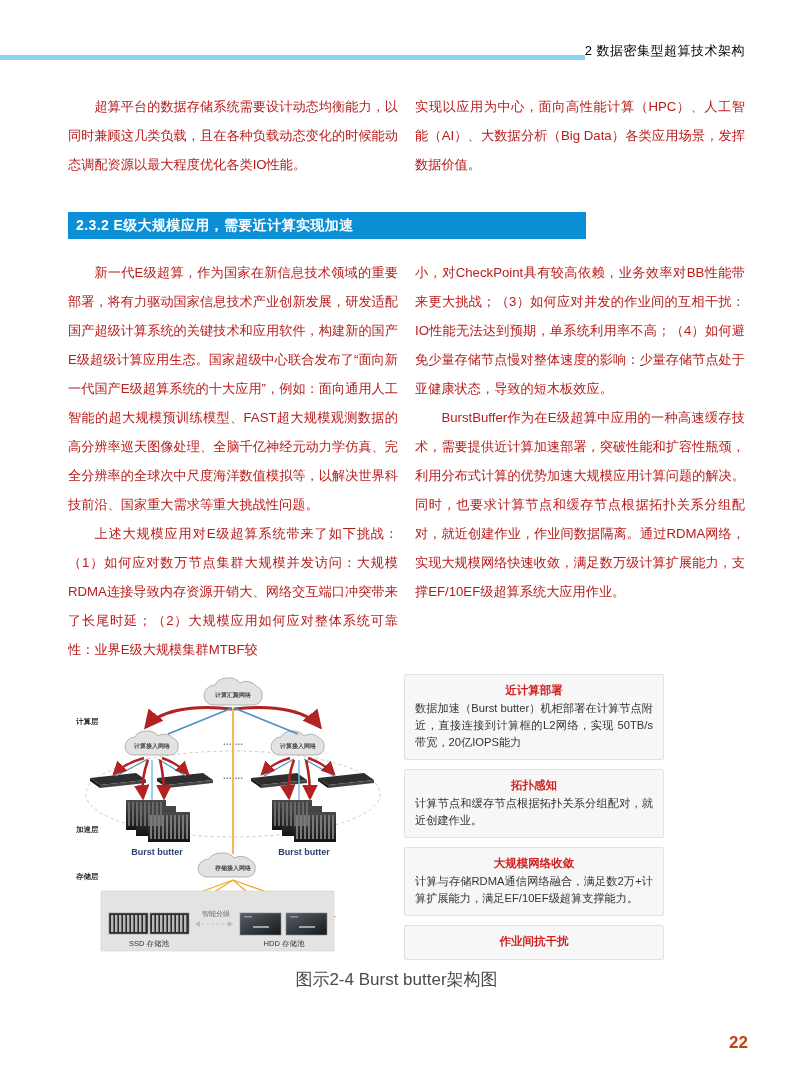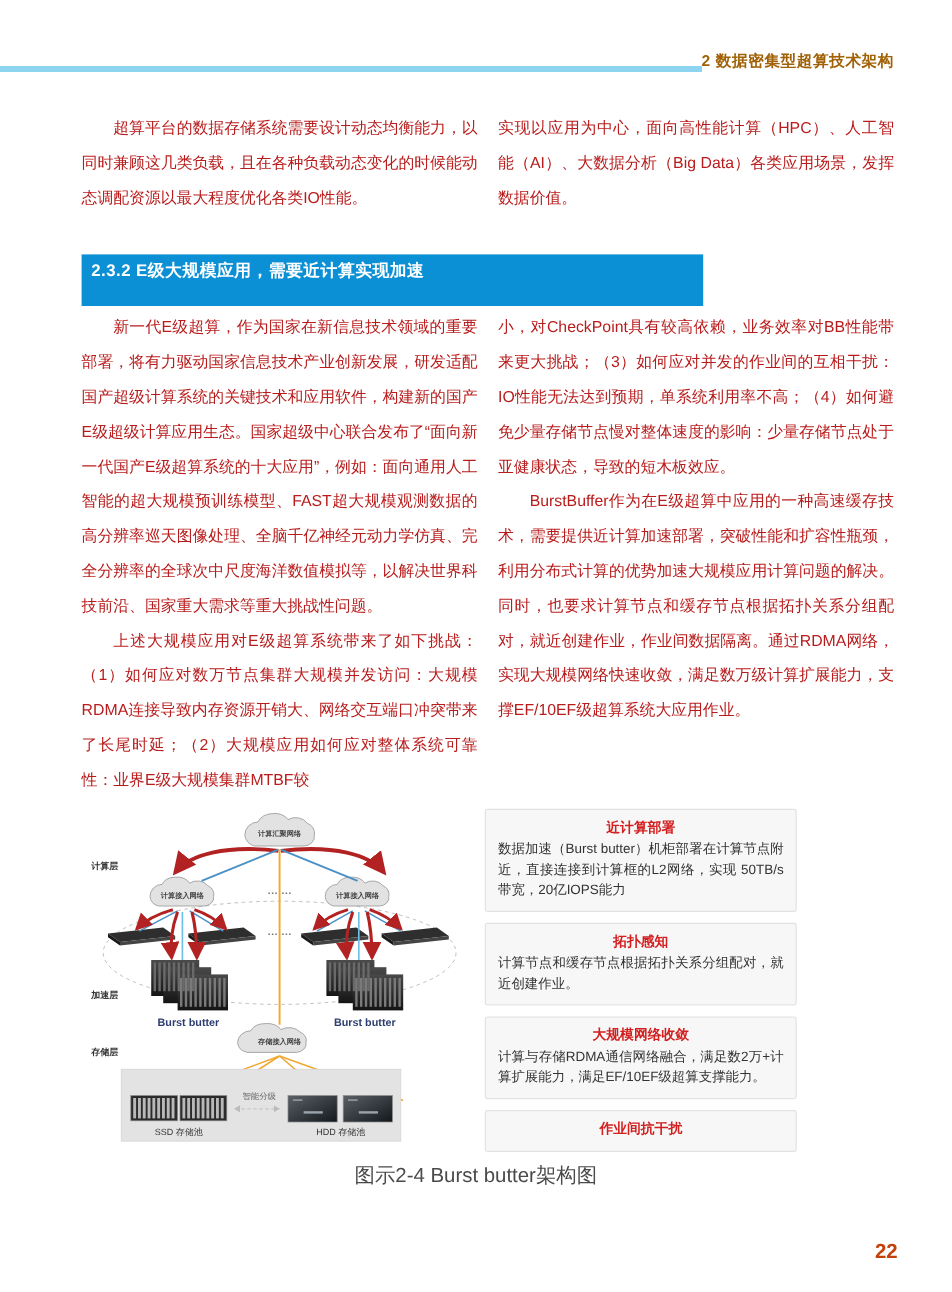--- a/index.html
+++ b/index.html
@@ -28,22 +28,22 @@
     top: 55px;
     width: 585px;
     height: 5px;
     background: #8dd4f0;
   }
   .header-title {
     position: absolute;
     right: 48px;
     top: 42px;
     font-size: 13px;
-    font-weight: bold;
-    color: #a16207;
+    font-weight: normal;
+    color: #000000;
     letter-spacing: 0.5px;
     white-space: nowrap;
   }
 
   
   .col {
     position: absolute;
     width: 330px;
     font-size: 13.2px;
     line-height: 29px;
@@ -64,21 +64,21 @@
   .block-top-right { top: 92px; }
   .block-mid-left  { top: 258px; }
   .block-mid-right { top: 258px; }
 
   
   .section-head {
     position: absolute;
     left: 68px;
     top: 212px;
     width: 518px;
-    height: 43px;
+    height: 27px;
     background: #0b90d6;
     color: #ffffff;
     font-size: 14px;
     font-weight: bold;
     line-height: 27px;
     padding-left: 8px;
     box-sizing: border-box;
     letter-spacing: 0.4px;
     white-space: nowrap;
   }

